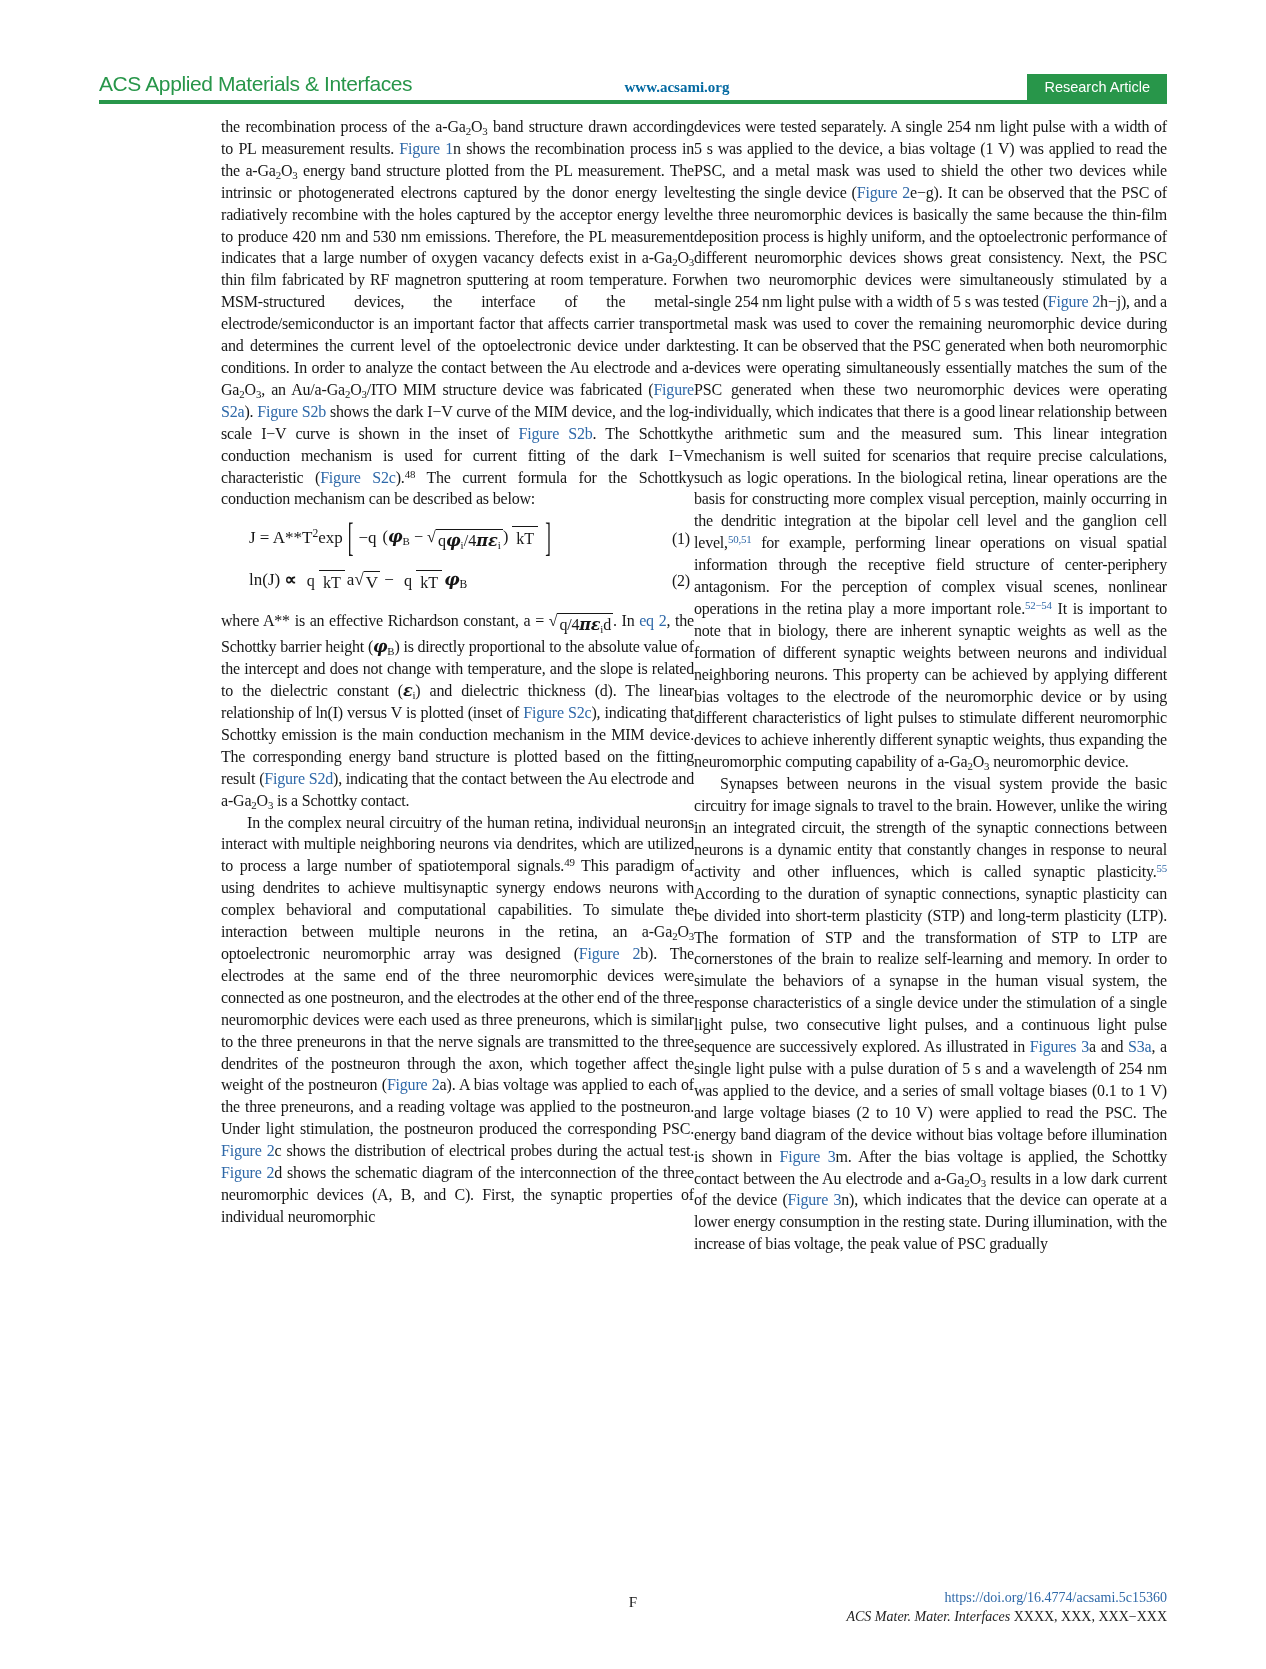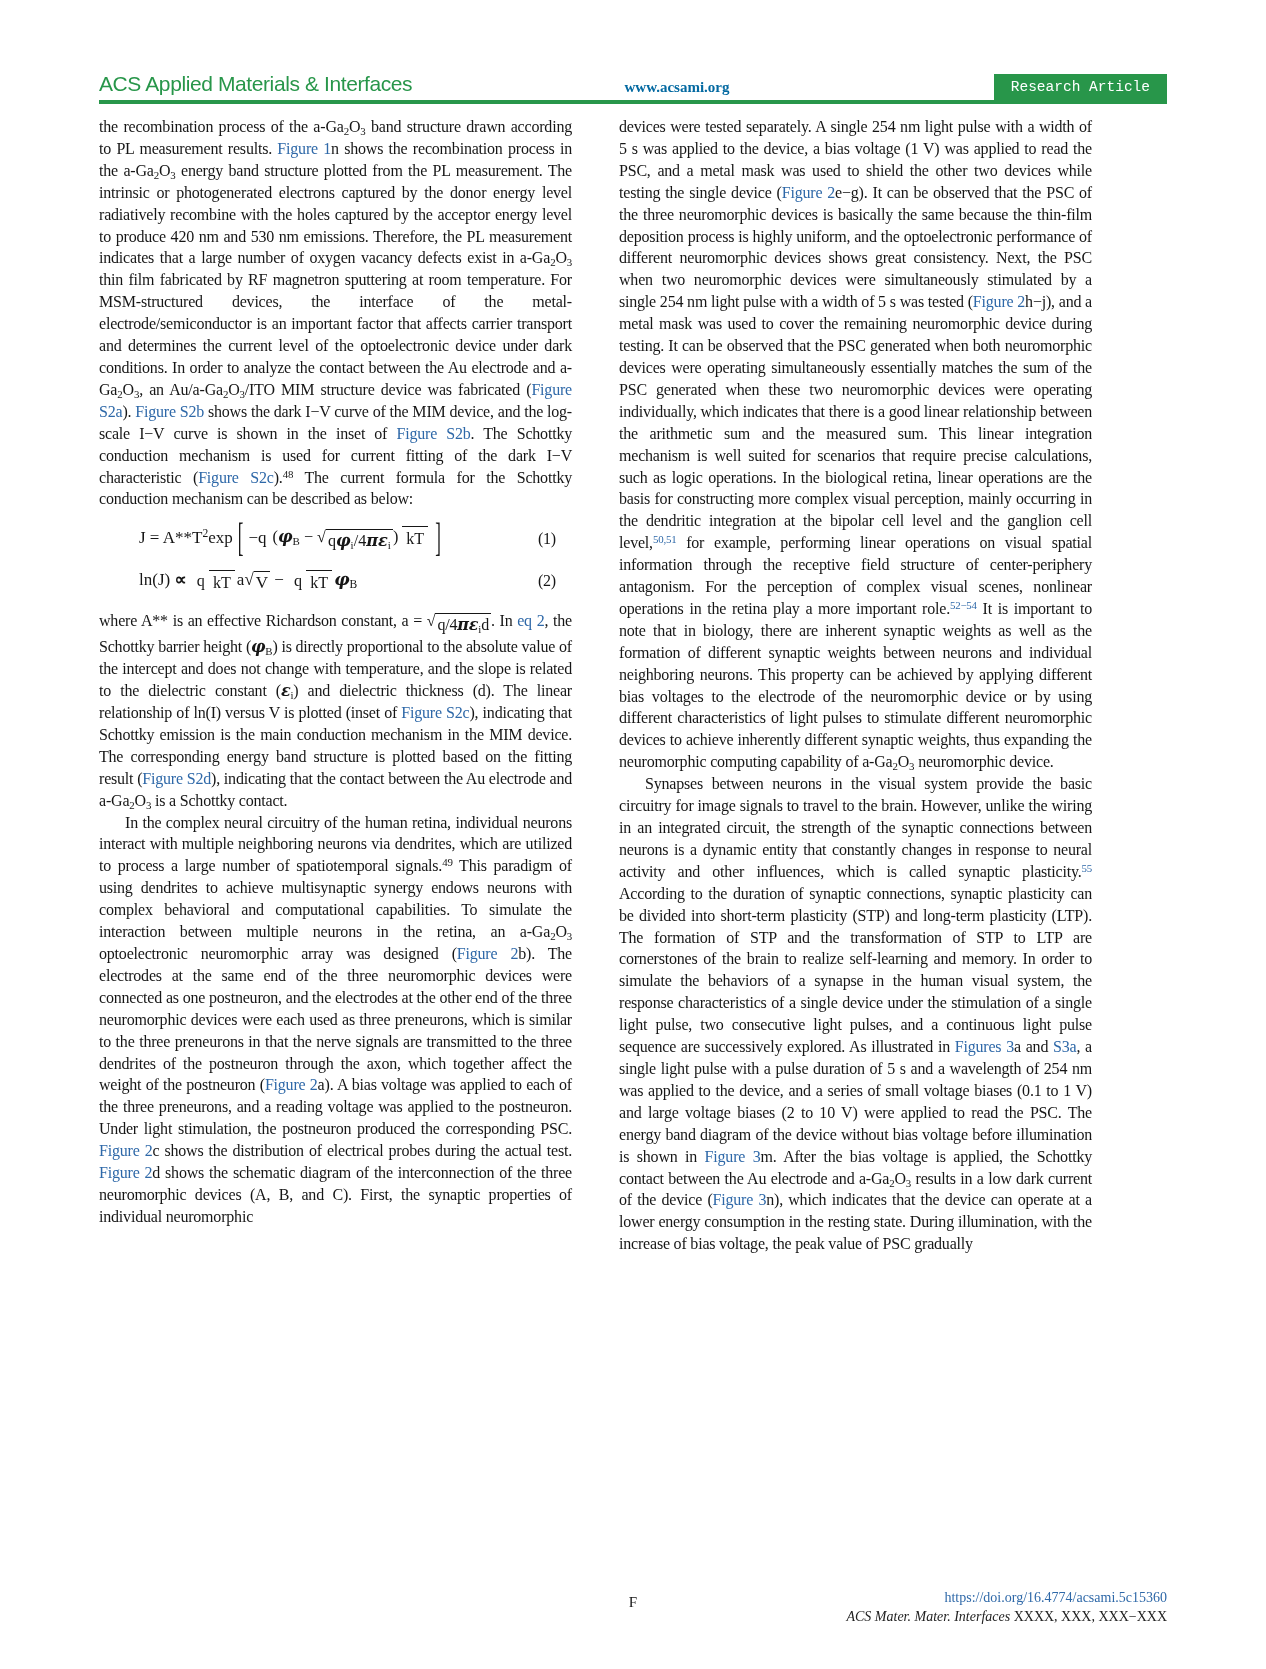--- a/index.html
+++ b/index.html
@@ -26,46 +26,46 @@
   .site-link{
     position:absolute;left:677px;top:79px;transform:translateX(-50%);
     font-family:Liberation Serif, serif;
     font-weight:bold;font-size:15px;color:#0369a1;
     text-decoration:none;white-space:nowrap;cursor:pointer;
   }
   .badge{
     position:absolute;right:99px;top:74px;
     height:26px;line-height:26px;padding:0 17px;
     background:var(--green);color:#fff;
-    font-family:Liberation Mono, monospace;font-size:14.5px;
+    font-family:Liberation Sans, sans-serif;font-size:14.5px;
     white-space:nowrap;
   }
   .header-rule{
     position:absolute;left:99px;top:100px;width:1068px;height:4px;
     background:var(--green);
   }
   
   .content{
     position:absolute;left:99px;top:116px;width:1068px;
-    display:flex;gap:47px;
+    display:flex;justify-content:flex-end;
   }
   .col{
     width:473px;flex:0 0 473px;
     font-size:16px;line-height:21.9px;letter-spacing:-0.2px;
     text-align:justify;
   }
   .para{margin:0;}
   .para.indent{text-indent:26px;}
   a.link,a.suplink{color:var(--blue);text-decoration:none;cursor:pointer;}
   .sub{font-size:68%;vertical-align:-0.28em;line-height:0;}
   .sup,.suplink{font-size:68%;vertical-align:0.5em;line-height:0;}
   .bi{font-style:italic;font-weight:bold;font-family:"DejaVu Serif",serif;}
   .b{font-weight:bold;}
   
-  .eq{display:flex;align-items:center;margin:16px 16px;}
+  .eq{display:flex;align-items:center;margin:16px 4px;}
   .eq-body{margin-left:24px;font-size:17px;letter-spacing:0;line-height:1.3;}
   .eq-num{margin-left:auto;font-size:16px;}
   .frac{display:inline-flex;flex-direction:row;text-align:center;vertical-align:middle;margin:0 2px;}
   .fnum{display:block;padding:0 4px 1px;font-size:0.95em;}
   .fden{display:block;border-top:1.4px solid var(--ink);padding:1px 4px 0;font-size:0.95em;}
   .sqrt{display:inline-flex;align-items:flex-start;}
   .radsign{line-height:1.05;}
   .radbody{border-top:1.3px solid var(--ink);padding:0 2px;}
   .big{display:inline-block;transform:scaleY(2.35);vertical-align:middle;margin:0 5px;font-weight:400;}
   

